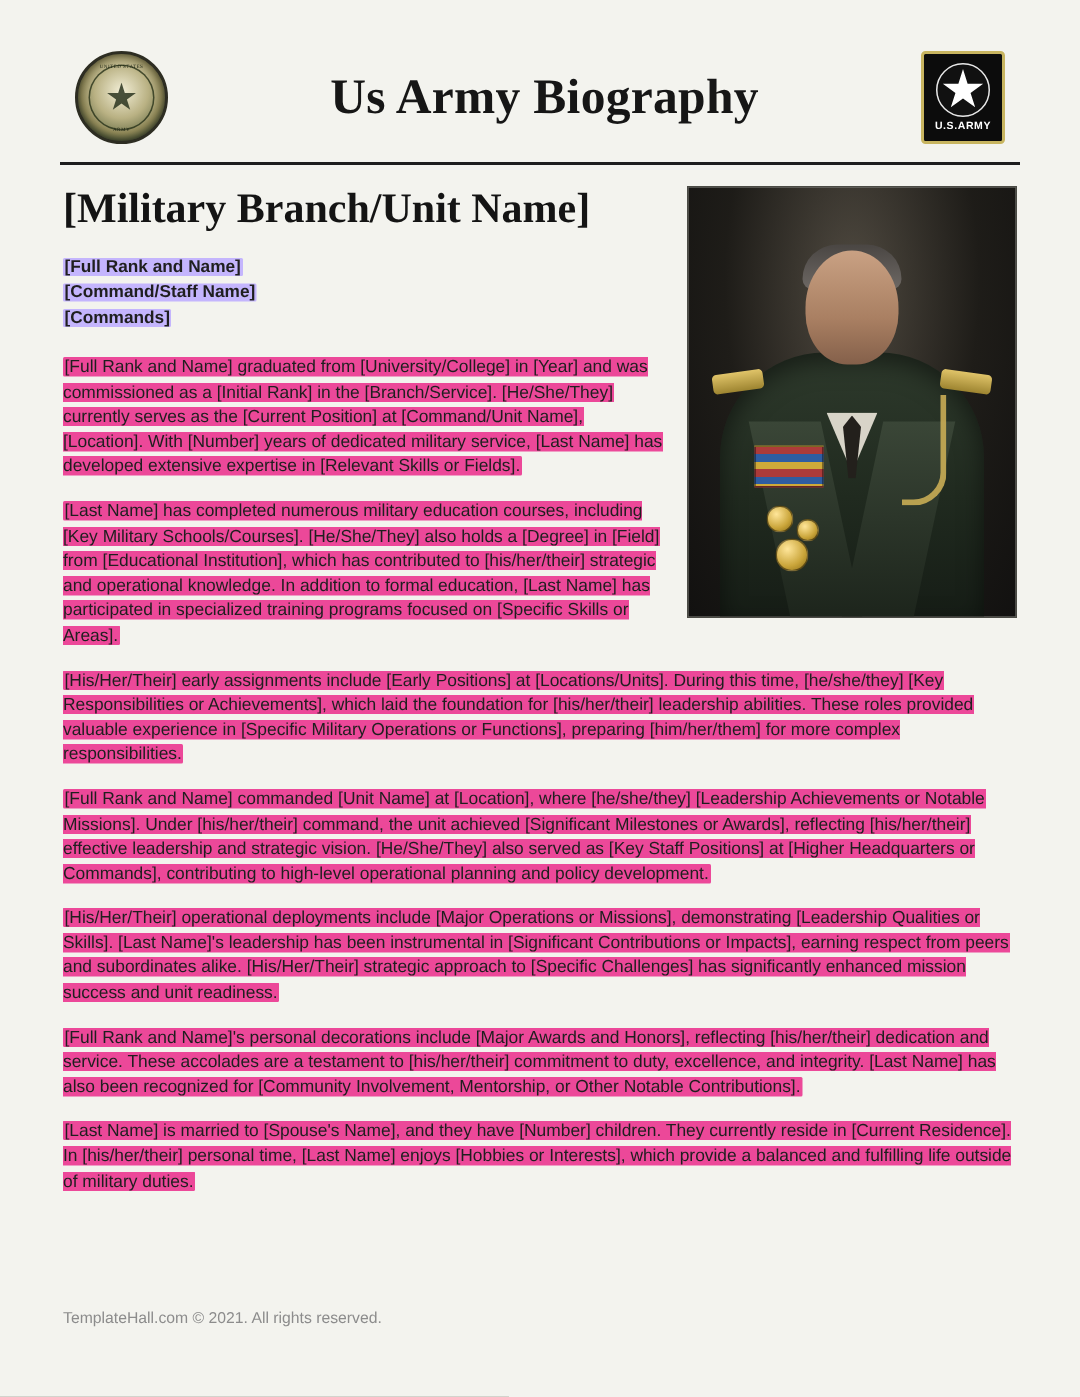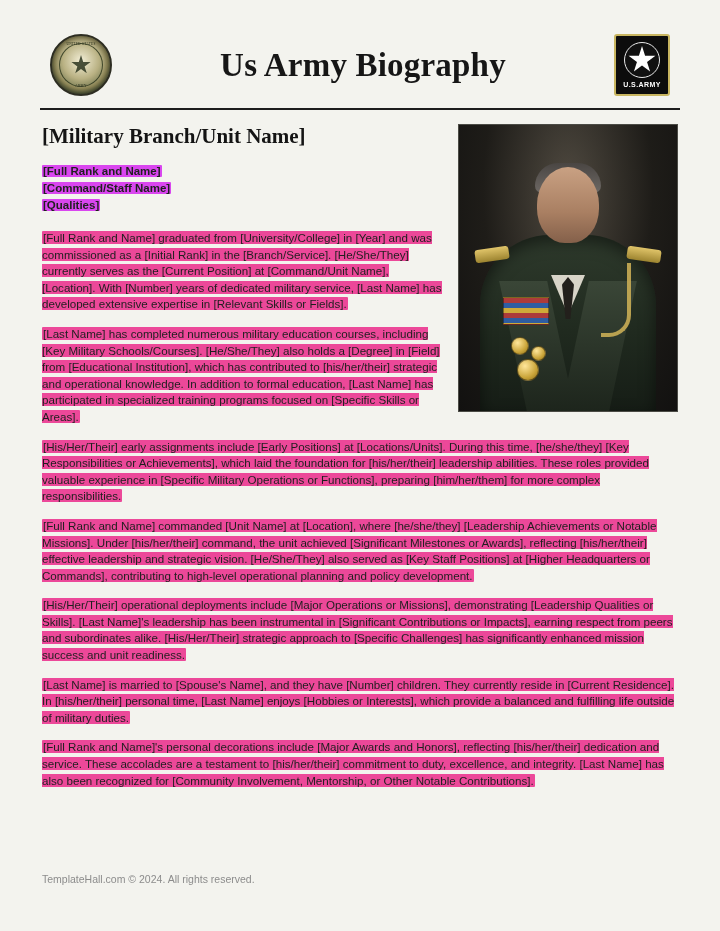--- a/index.html
+++ b/index.html
@@ -123,21 +123,21 @@
   }
 
   
   .content {
     padding: 0 8px;
     position: relative;
   }
   .branch-title {
     font-family: "Liberation Serif", serif;
     font-weight: bold;
-    font-size: 21px;
+    font-size: 28px;
     color: #141414;
     margin: 0 0 14px 0;
   }
   .portrait {
     float: right;
     width: 218px;
     height: 286px;
     margin: 0 0 10px 16px;
     border: 1px solid #4b4b45;
     background:
@@ -234,21 +234,21 @@
     opacity: .9;
   }
 
   .meta {
     font-size: 11.5px;
     font-weight: bold;
     color: #1c1c1c;
     line-height: 17px;
     margin-bottom: 16px;
   }
-  .meta span.fld { background: #d946ef; }
+  .meta span.fld { background: #c4b5fd; }
 
   p.para {
     font-size: 11.6px;
     line-height: 16.6px;
     color: #2b2b2b;
     margin: 0 0 13px 0;
     text-align: left;
   }
   .fld {
     background: #ec4899;
@@ -306,28 +306,28 @@
       <div class="p-epaulet-r"></div>
       <div class="p-hair"></div>
       <div class="p-head"></div>
     </div>
 
     <h1 class="branch-title">[Military Branch/Unit Name]</h1>
 
     <div class="meta">
       <div><span class="fld">[Full Rank and Name]</span></div>
       <div><span class="fld">[Command/Staff Name]</span></div>
-      <div><span class="fld">[Qualities]</span></div>
+      <div><span class="fld">[Commands]</span></div>
     </div>
 
     <p class="para"><span class="fld">[Full Rank and Name] graduated from [University/College] in [Year] and was commissioned as a [Initial Rank] in the [Branch/Service]. [He/She/They] currently serves as the [Current Position] at [Command/Unit Name], [Location]. With [Number] years of dedicated military service, [Last Name] has developed extensive expertise in [Relevant Skills or Fields].</span></p>
     <p class="para"><span class="fld">[Last Name] has completed numerous military education courses, including [Key Military Schools/Courses]. [He/She/They] also holds a [Degree] in [Field] from [Educational Institution], which has contributed to [his/her/their] strategic and operational knowledge. In addition to formal education, [Last Name] has participated in specialized training programs focused on [Specific Skills or Areas].</span></p>
     <p class="para"><span class="fld">[His/Her/Their] early assignments include [Early Positions] at [Locations/Units]. During this time, [he/she/they] [Key Responsibilities or Achievements], which laid the foundation for [his/her/their] leadership abilities. These roles provided valuable experience in [Specific Military Operations or Functions], preparing [him/her/them] for more complex responsibilities.</span></p>
     <p class="para"><span class="fld">[Full Rank and Name] commanded [Unit Name] at [Location], where [he/she/they] [Leadership Achievements or Notable Missions]. Under [his/her/their] command, the unit achieved [Significant Milestones or Awards], reflecting [his/her/their] effective leadership and strategic vision. [He/She/They] also served as [Key Staff Positions] at [Higher Headquarters or Commands], contributing to high-level operational planning and policy development.</span></p>
     <p class="para"><span class="fld">[His/Her/Their] operational deployments include [Major Operations or Missions], demonstrating [Leadership Qualities or Skills]. [Last Name]'s leadership has been instrumental in [Significant Contributions or Impacts], earning respect from peers and subordinates alike. [His/Her/Their] strategic approach to [Specific Challenges] has significantly enhanced mission success and unit readiness.</span></p>
+    <p class="para"><span class="fld">[Full Rank and Name]'s personal decorations include [Major Awards and Honors], reflecting [his/her/their] dedication and service. These accolades are a testament to [his/her/their] commitment to duty, excellence, and integrity. [Last Name] has also been recognized for [Community Involvement, Mentorship, or Other Notable Contributions].</span></p>
     <p class="para"><span class="fld">[Last Name] is married to [Spouse's Name], and they have [Number] children. They currently reside in [Current Residence]. In [his/her/their] personal time, [Last Name] enjoys [Hobbies or Interests], which provide a balanced and fulfilling life outside of military duties.</span></p>
-    <p class="para"><span class="fld">[Full Rank and Name]'s personal decorations include [Major Awards and Honors], reflecting [his/her/their] dedication and service. These accolades are a testament to [his/her/their] commitment to duty, excellence, and integrity. [Last Name] has also been recognized for [Community Involvement, Mentorship, or Other Notable Contributions].</span></p>
 
   </div>
 
-  <div class="footer">TemplateHall.com © 2024. All rights reserved.</div>
+  <div class="footer">TemplateHall.com © 2021. All rights reserved.</div>
 
 </div>
 
 </body></html>

